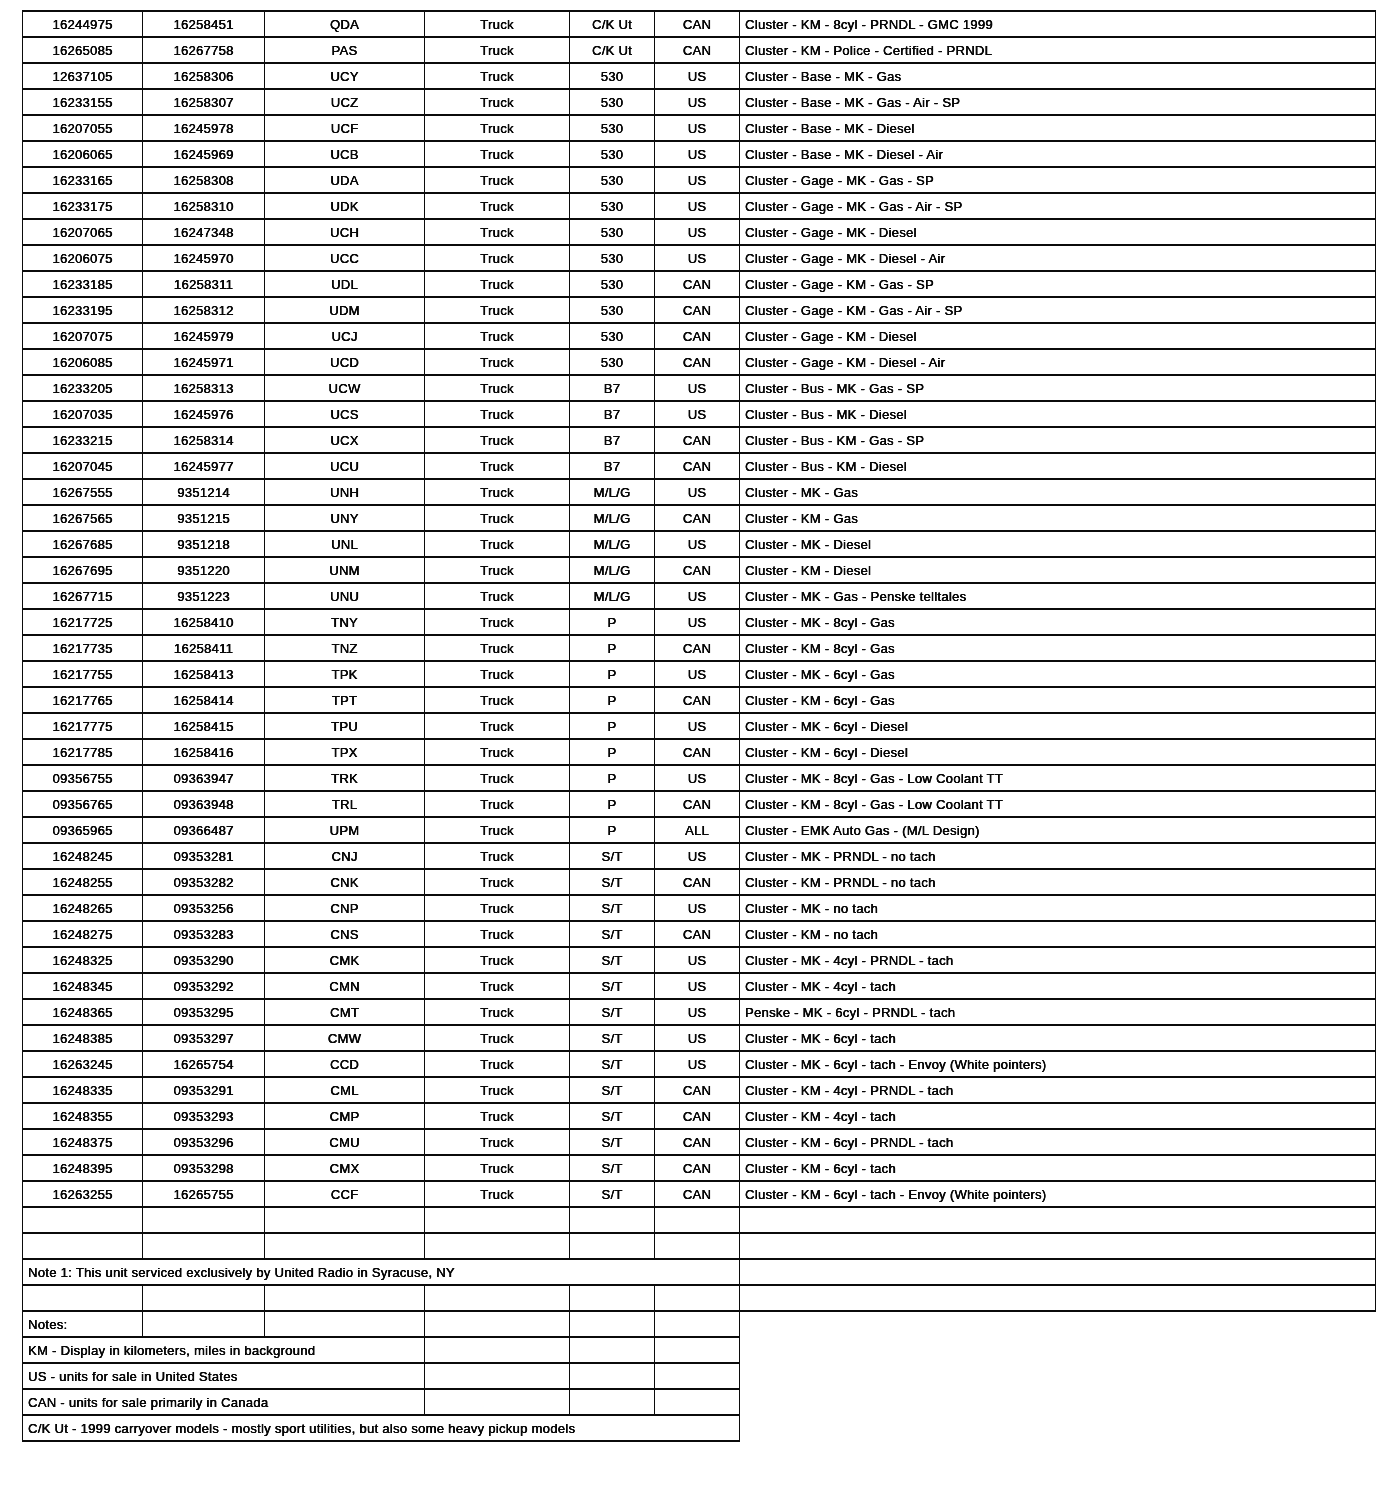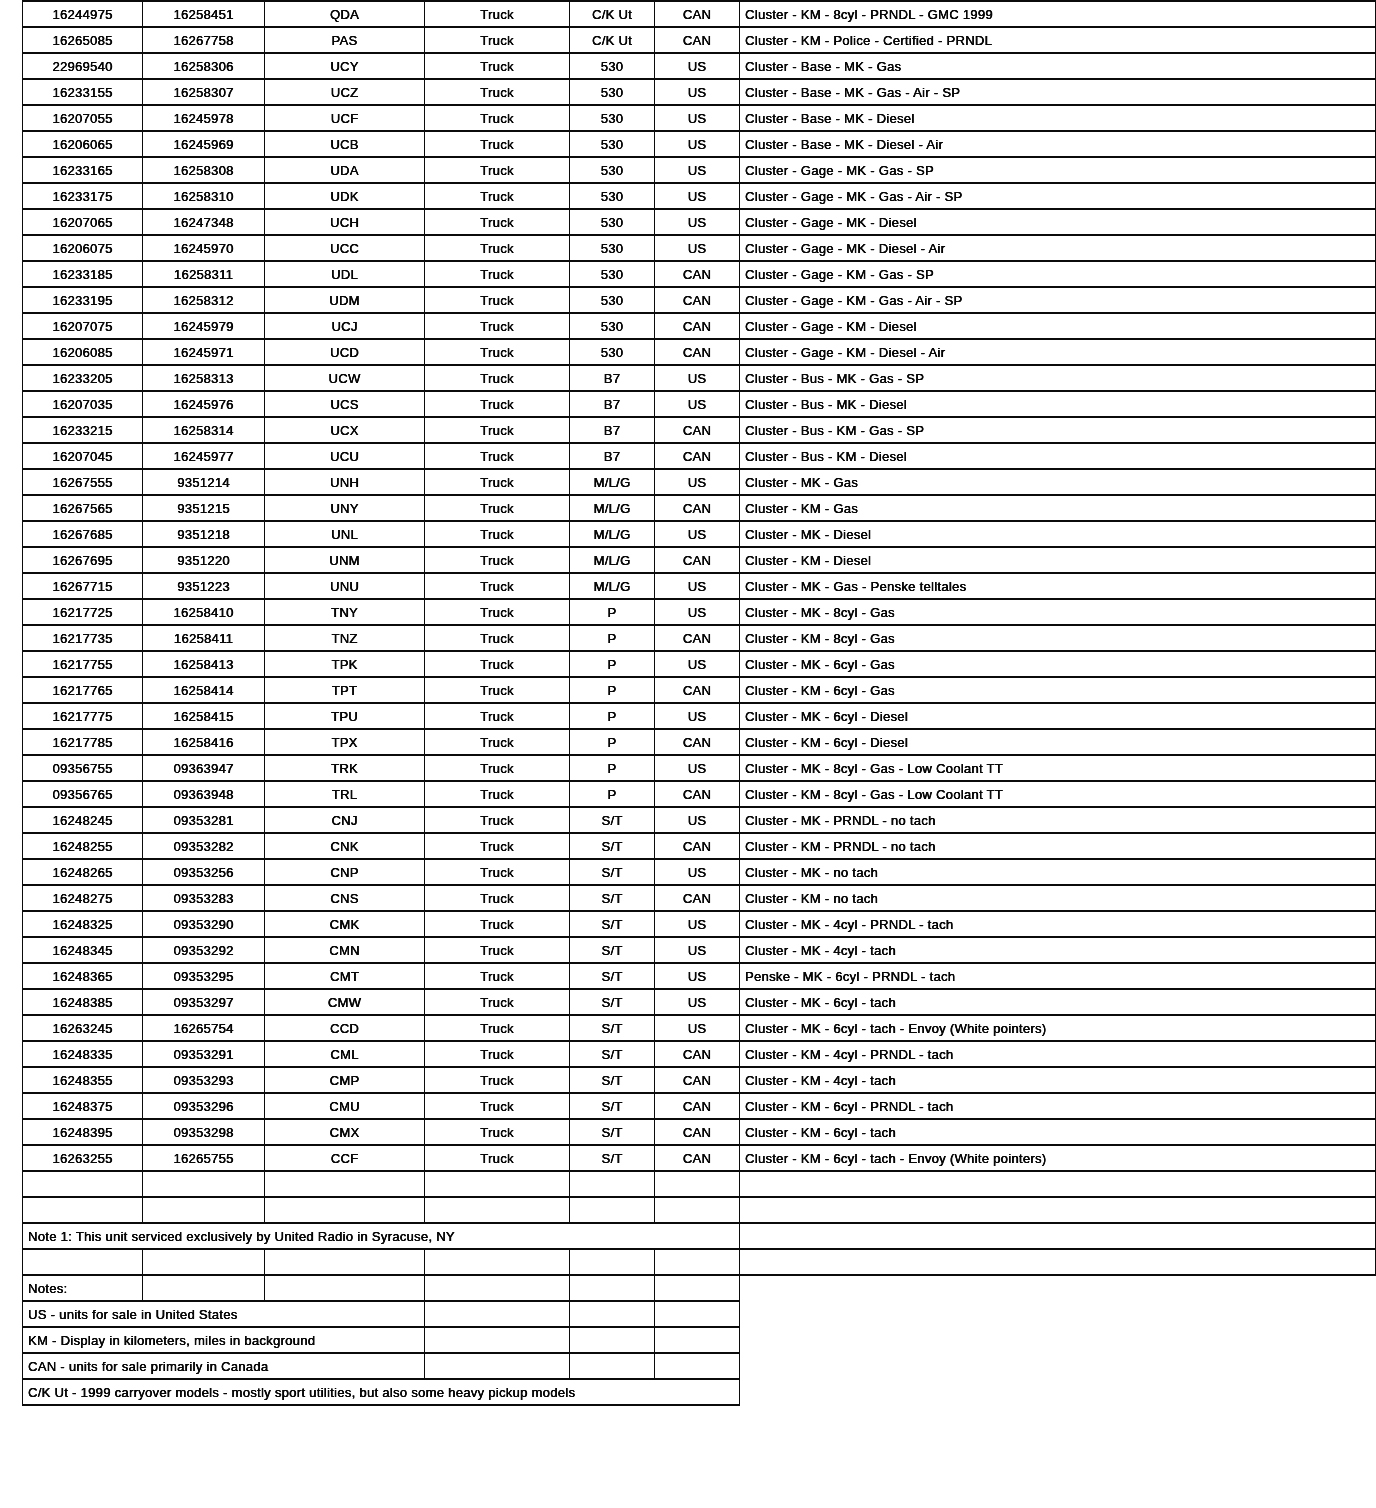--- a/index.html
+++ b/index.html
@@ -7,21 +7,21 @@
     padding: 0;
     background: #ffffff;
   }
   body {
     width: 1376px;
     height: 1508px;
     overflow: hidden;
     font-family: "Liberation Sans", sans-serif;
   }
   .page {
-    padding: 0 0 0 22px;
+    padding: 10px 0 0 22px;
   }
   table.parts-table {
     border-collapse: collapse;
     table-layout: fixed;
     width: 1353px;
   }
   td {
     border: 1px solid #0b0b0b;
     border-top-width: 2px;
     border-bottom-width: 2px;
@@ -73,21 +73,21 @@
         <tr>
           <td>16265085</td>
           <td>16267758</td>
           <td>PAS</td>
           <td>Truck</td>
           <td>C/K Ut</td>
           <td>CAN</td>
           <td class="desc">Cluster - KM - Police - Certified - PRNDL</td>
         </tr>
         <tr>
-          <td>22969540</td>
+          <td>12637105</td>
           <td>16258306</td>
           <td>UCY</td>
           <td>Truck</td>
           <td>530</td>
           <td>US</td>
           <td class="desc">Cluster - Base - MK - Gas</td>
         </tr>
         <tr>
           <td>16233155</td>
           <td>16258307</td>
@@ -334,20 +334,29 @@
         <tr>
           <td>09356765</td>
           <td>09363948</td>
           <td>TRL</td>
           <td>Truck</td>
           <td>P</td>
           <td>CAN</td>
           <td class="desc">Cluster - KM - 8cyl - Gas - Low Coolant TT</td>
         </tr>
         <tr>
+          <td>09365965</td>
+          <td>09366487</td>
+          <td>UPM</td>
+          <td>Truck</td>
+          <td>P</td>
+          <td>ALL</td>
+          <td class="desc">Cluster - EMK Auto Gas - (M/L Design)</td>
+        </tr>
+        <tr>
           <td>16248245</td>
           <td>09353281</td>
           <td>CNJ</td>
           <td>Truck</td>
           <td>S/T</td>
           <td>US</td>
           <td class="desc">Cluster - MK - PRNDL - no tach</td>
         </tr>
         <tr>
           <td>16248255</td>
@@ -500,28 +509,28 @@
         <tr>
           <td class="desc">Notes:</td>
           <td></td>
           <td></td>
           <td></td>
           <td></td>
           <td></td>
           <td class="noborder"></td>
         </tr>
         <tr>
+          <td colspan="3" class="desc">KM - Display in kilometers, miles in background</td>
+          <td></td>
+          <td></td>
+          <td></td>
+          <td class="noborder"></td>
+        </tr>
+        <tr>
           <td colspan="3" class="desc">US - units for sale in United States</td>
-          <td></td>
-          <td></td>
-          <td></td>
-          <td class="noborder"></td>
-        </tr>
-        <tr>
-          <td colspan="3" class="desc">KM - Display in kilometers, miles in background</td>
           <td></td>
           <td></td>
           <td></td>
           <td class="noborder"></td>
         </tr>
         <tr>
           <td colspan="3" class="desc">CAN - units for sale primarily in Canada</td>
           <td></td>
           <td></td>
           <td></td>

